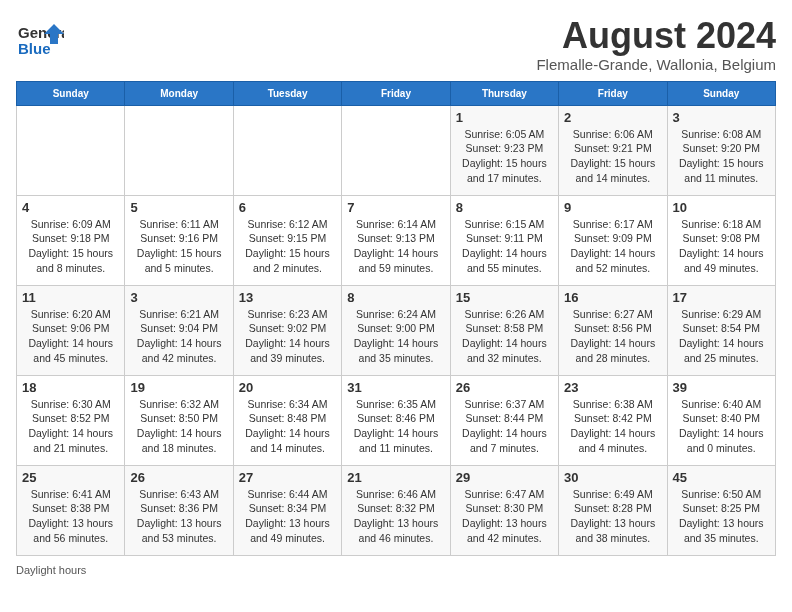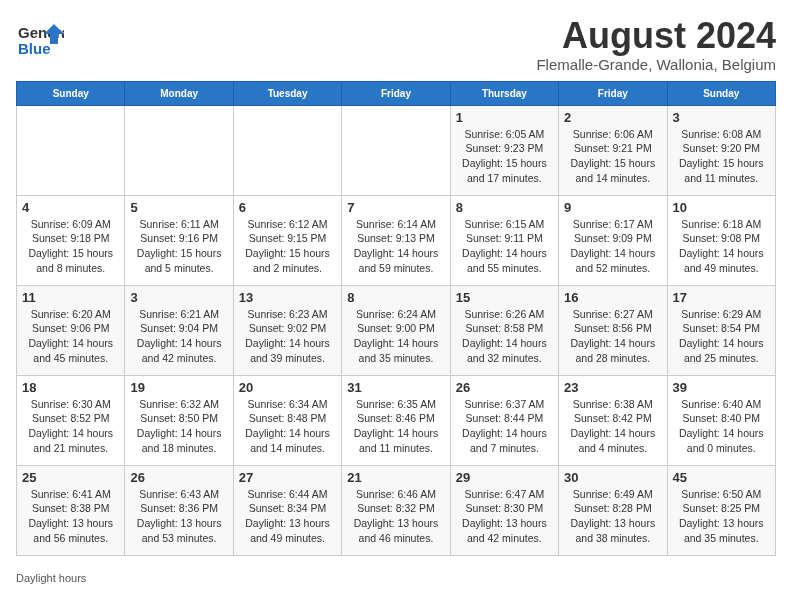--- a/index.html
+++ b/index.html
@@ -73,21 +73,21 @@
     .day-detail {
       font-size: 10.5px;
       color: #333;
       line-height: 1.4;
       text-align: center;
     }
     .empty-cell {
       background: #fff !important;
     }
     .footer-note {
-      margin-top: 16px;
+      margin-top: 8px;
       font-size: 11px;
       color: #555;
     }
   </style>
 </head>
 <body>
 
 <div class="header">
   <div class="logo">
     <div>

